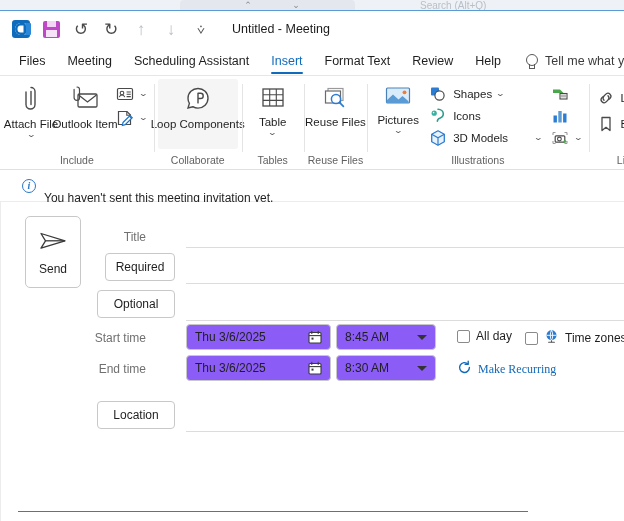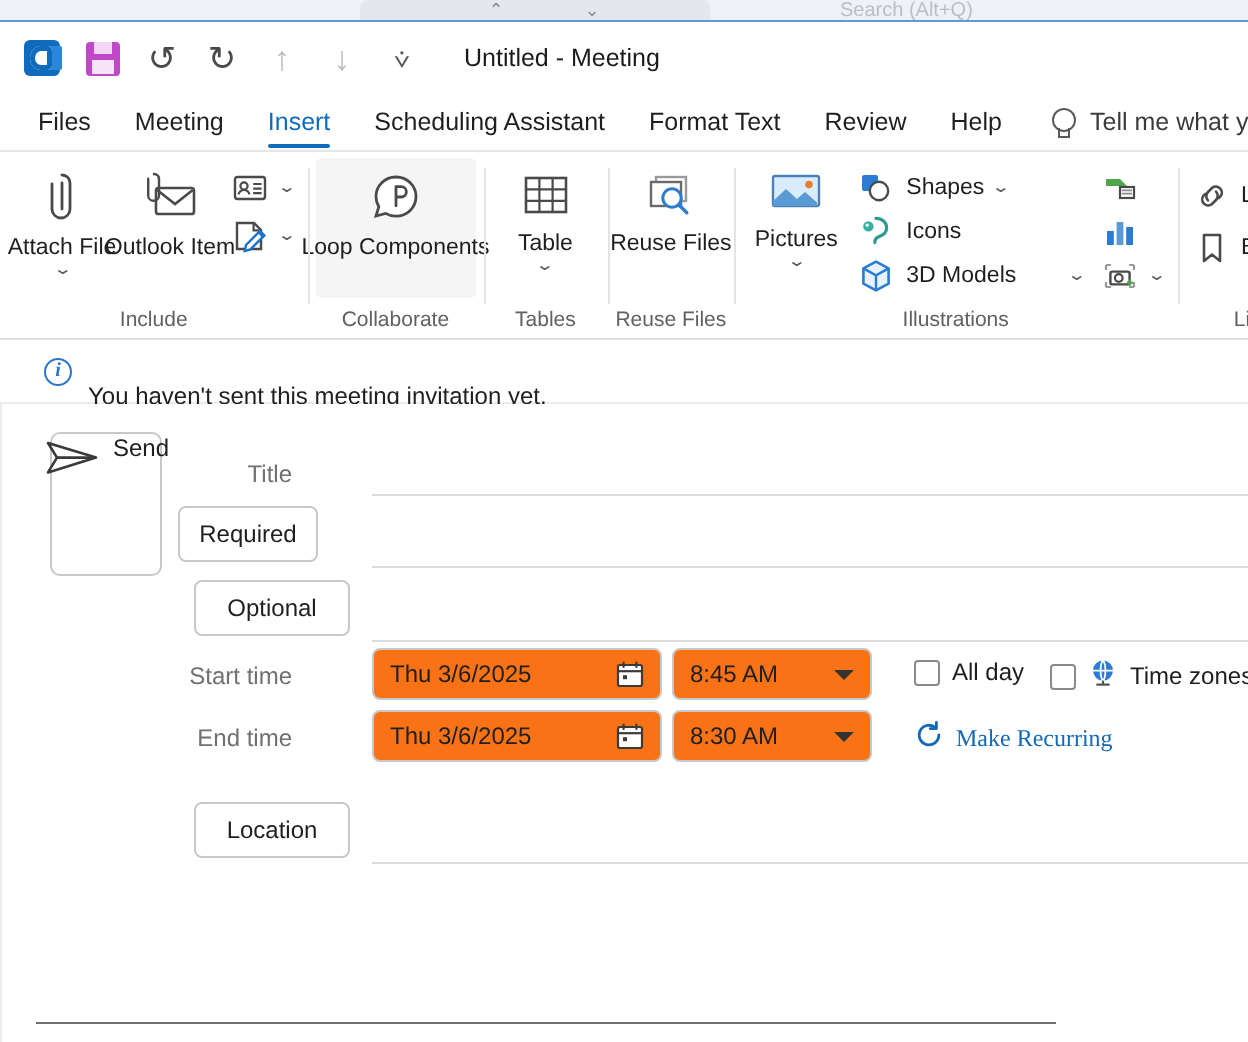--- a/index.html
+++ b/index.html
@@ -201,43 +201,43 @@
   .form {
     position: relative; width: 624px; height: 352px;
     background: #ffffff;
     border-left: 1px solid #ececec;
   }
   .sendbtn {
     position: absolute; left: 24px; top: 14px;
     width: 56px; height: 72px;
     border: 1px solid #c8c8c8; border-radius: 5px;
     background: #ffffff;
-    display: flex; flex-direction: row;
-    justify-content: center; gap: 5px;
+    display: flex; flex-direction: column;
+    align-items: center; justify-content: center; gap: 5px;
     cursor: default;
   }
   .sendbtn .slbl { font-size: 12px; color: #1f1f1f; }
 
   .lbl-right {
     position: absolute; font-size: 12px; color: #707070;
     text-align: right; white-space: nowrap;
   }
   .fbtn {
     position: absolute;
     border: 1px solid #c8c8c8; border-radius: 4px; background: #fff;
     font-size: 12px; color: #1f1f1f;
     display: flex; align-items: center; justify-content: center;
     cursor: default;
   }
   .uline {
     position: absolute; border-bottom: 1px solid #dcdcdc; background: #fff;
   }
   .boxfield {
     position: absolute; border: 1px solid #c8c8c8; border-radius: 4px;
-    background: #f97316; display: flex; align-items: center;
+    background: #8b5cf6; display: flex; align-items: center;
     padding: 0 8px; font-size: 12px; color: #1f1f1f;
     cursor: default;
   }
   .boxfield .fv { flex: 1 1 auto; }
   .cal-ico { width: 14px; height: 14px; flex: 0 0 auto; }
   .dd-arrow {
     width: 0; height: 0; flex: 0 0 auto;
     border-left: 5px solid transparent; border-right: 5px solid transparent;
     border-top: 5.5px solid #333;
   }
@@ -309,25 +309,25 @@
     <div class="win-title">Untitled  -  Meeting</div>
   </div>
 
   <div class="tabstrip">
     <div class="tab">
       <span class="tab-label">Files</span>
     </div>
     <div class="tab">
       <span class="tab-label">Meeting</span>
     </div>
+    <div class="tab">
+      <span class="tab-label">Scheduling Assistant</span>
+    </div>
     <div class="tab active">
       <span class="tab-label">Insert</span>
-    </div>
-    <div class="tab">
-      <span class="tab-label">Scheduling Assistant</span>
     </div>
     <div class="tab">
       <span class="tab-label">Format Text</span>
     </div>
     <div class="tab">
       <span class="tab-label">Review</span>
     </div>
     <div class="tab">
       <span class="tab-label">Help</span>
     </div>
@@ -569,21 +569,21 @@
           <path d="M3 4.5L27 11.8 3 19.2l4.5-7.4z" fill="#fff" stroke="#3a3a3a" stroke-width="1.3" stroke-linejoin="round"></path>
           <path d="M7.5 11.8H27" fill="none" stroke="#3a3a3a" stroke-width="1.3"></path>
         </svg>
       </span>
       <span class="slbl">Send</span>
     </div>
 
     <div class="lbl-right" style="left:60px;top:28px;width:85px">Title</div>
     <div class="uline" style="left:185px;top:12px;width:439px;height:34px"></div>
 
-    <div class="fbtn" style="left:88px;top:51px;width:70px;height:28px">
+    <div class="fbtn" style="left:104px;top:51px;width:70px;height:28px">
       <span>Required</span>
     </div>
     <div class="uline" style="left:185px;top:48px;width:439px;height:34px"></div>
 
     <div class="fbtn" style="left:96px;top:88px;width:78px;height:28px">
       <span>Optional</span>
     </div>
     <div class="uline" style="left:185px;top:85px;width:439px;height:34px"></div>
 
     <div class="lbl-right" style="left:60px;top:129px;width:85px">Start time</div>

